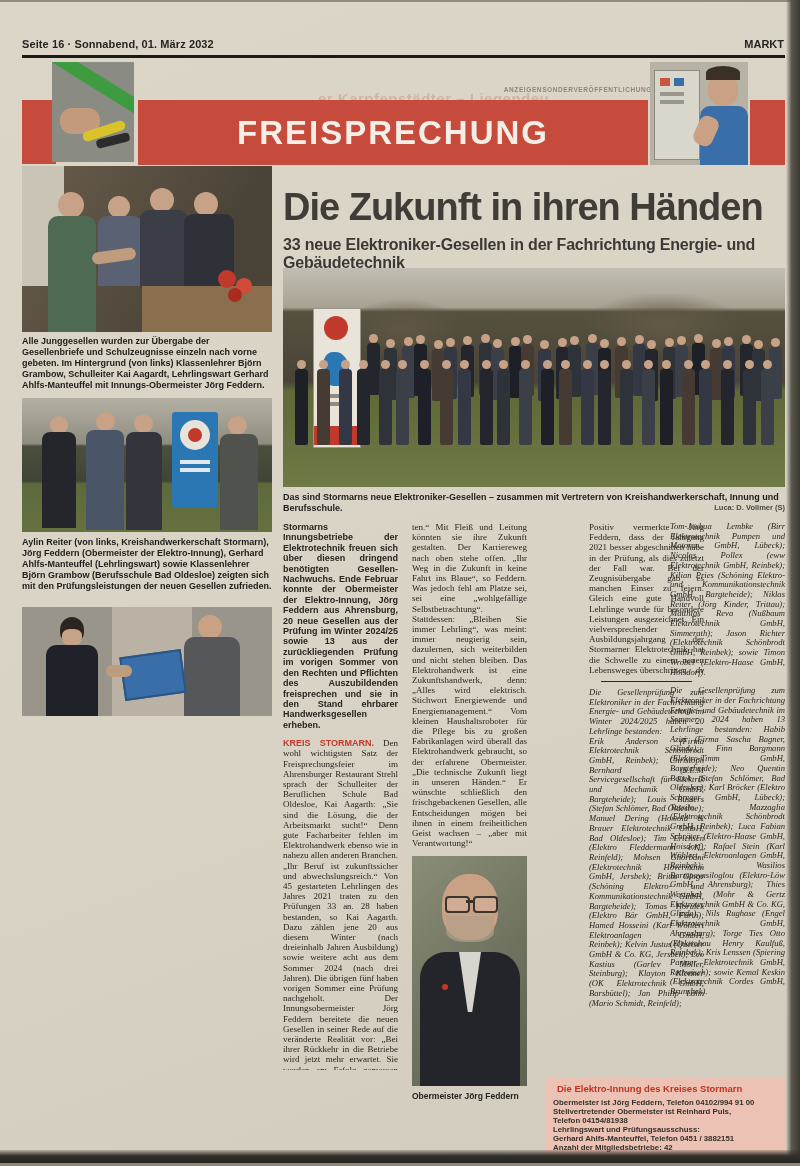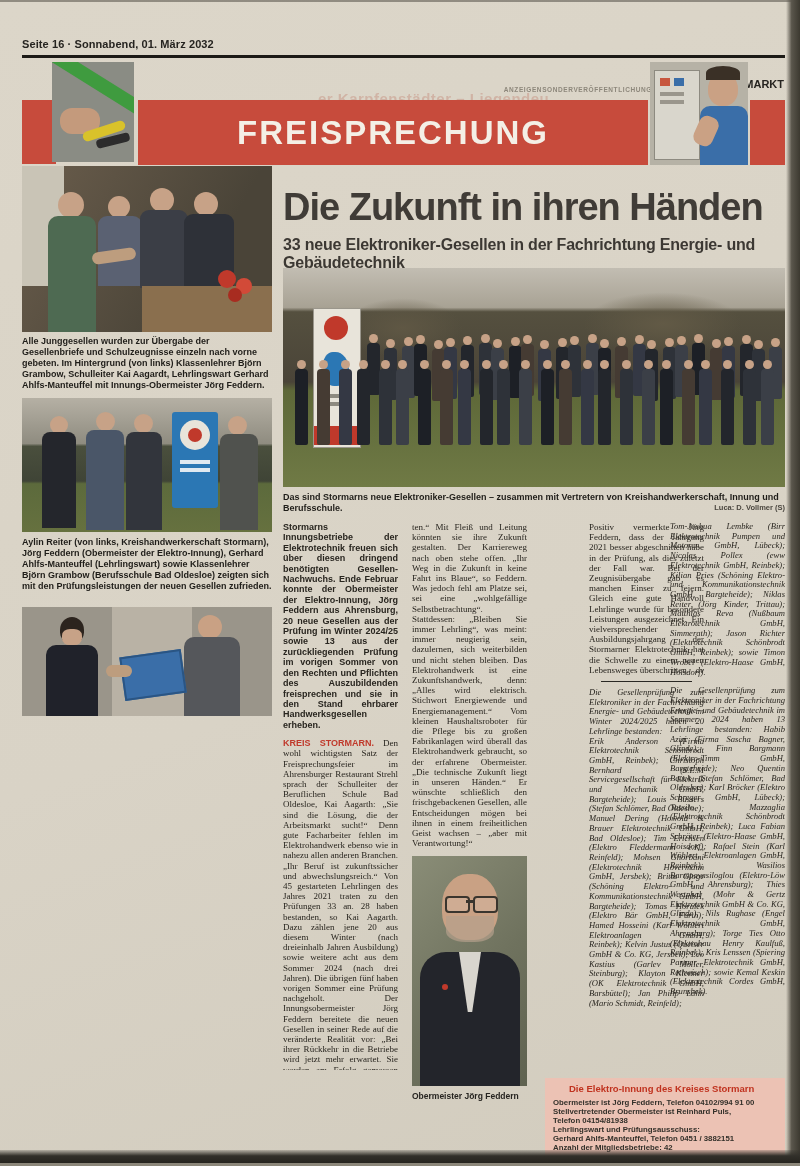--- a/index.html
+++ b/index.html
@@ -2,21 +2,21 @@
 <html lang="de"><head>
 <meta charset="utf-8">
 <style>
   html,body{margin:0;padding:0;background:#8c877a;}
   .page{position:relative;width:800px;height:1166px;overflow:hidden;
         background:linear-gradient(160deg,#dcd6c9 0%,#d9d3c6 55%,#d2ccbe 100%);
         font-family:"Liberation Sans",sans-serif;color:#262420;}
   .abs{position:absolute;}
   
   .folio{left:22px;top:38px;font-size:11px;font-weight:bold;letter-spacing:.1px;}
-  .section{right:16px;top:38px;font-size:11px;font-weight:bold;margin-top:40px;}
+  .section{right:16px;top:38px;font-size:11px;font-weight:bold;}
   .hdr-rule{left:22px;top:55px;width:763px;height:3px;background:#1c1a16;}
   
   .ghost{left:318px;top:90px;width:380px;font-size:15px;font-weight:bold;color:#b3523f;
          opacity:.25;letter-spacing:.5px;white-space:nowrap;}
   .ad-label{left:452px;top:86px;width:200px;text-align:right;font-size:6.5px;
             letter-spacing:.6px;color:#8d877b;font-weight:bold;}
   .red-block{background:#c74b3c;}
   .rb-left{left:22px;top:100px;width:34px;height:64px;}
   .rb-right{left:750px;top:100px;width:35px;height:65px;}
   .red-banner{left:138px;top:100px;width:510px;height:65px;background:#c74b3c;
@@ -42,21 +42,21 @@
   .loc{color:#c0392b;font-weight:bold;font-family:"Liberation Sans",sans-serif;}
   .byline{float:right;font-style:italic;}
   .names{font-style:italic;font-size:8.6px;line-height:9.7px;}
   .listdiv{border:0;border-top:1px solid #2a2824;margin:6px 12px;}
   .para-gap{height:9px;}
   
   .portrait-cap{left:412px;top:1091px;width:120px;font-size:8.5px;font-weight:bold;}
   
   .infobox{left:545px;top:1078px;width:240px;height:88px;background:#ecc2b4;
            padding:5px 8px 0 8px;box-sizing:border-box;}
-  .infobox h3{margin:0 0 4px 16px;font-size:9.5px;color:#c0321f;}
+  .infobox h3{margin:0 0 4px 4px;font-size:9.5px;color:#c0321f;}
   .infobox div{font-size:7.8px;line-height:9px;font-weight:bold;color:#33302a;}
   .infobox .gap{height:5px;}
   
   .fig{position:absolute;width:13px;height:62px;}
   .fig i{display:block;width:9px;height:9px;border-radius:50%;background:#c7a287;margin:0 auto;}
   .fig::after{content:"";position:absolute;left:0;top:9px;width:13px;height:calc(100% - 10px);
               background:var(--b,#23262c);border-radius:4px 4px 2px 2px;}
   
   .edge-r{left:786px;top:0;width:14px;height:1166px;
           background:linear-gradient(90deg,rgba(60,56,48,0),#5a564c 40%,#3c3930);}

